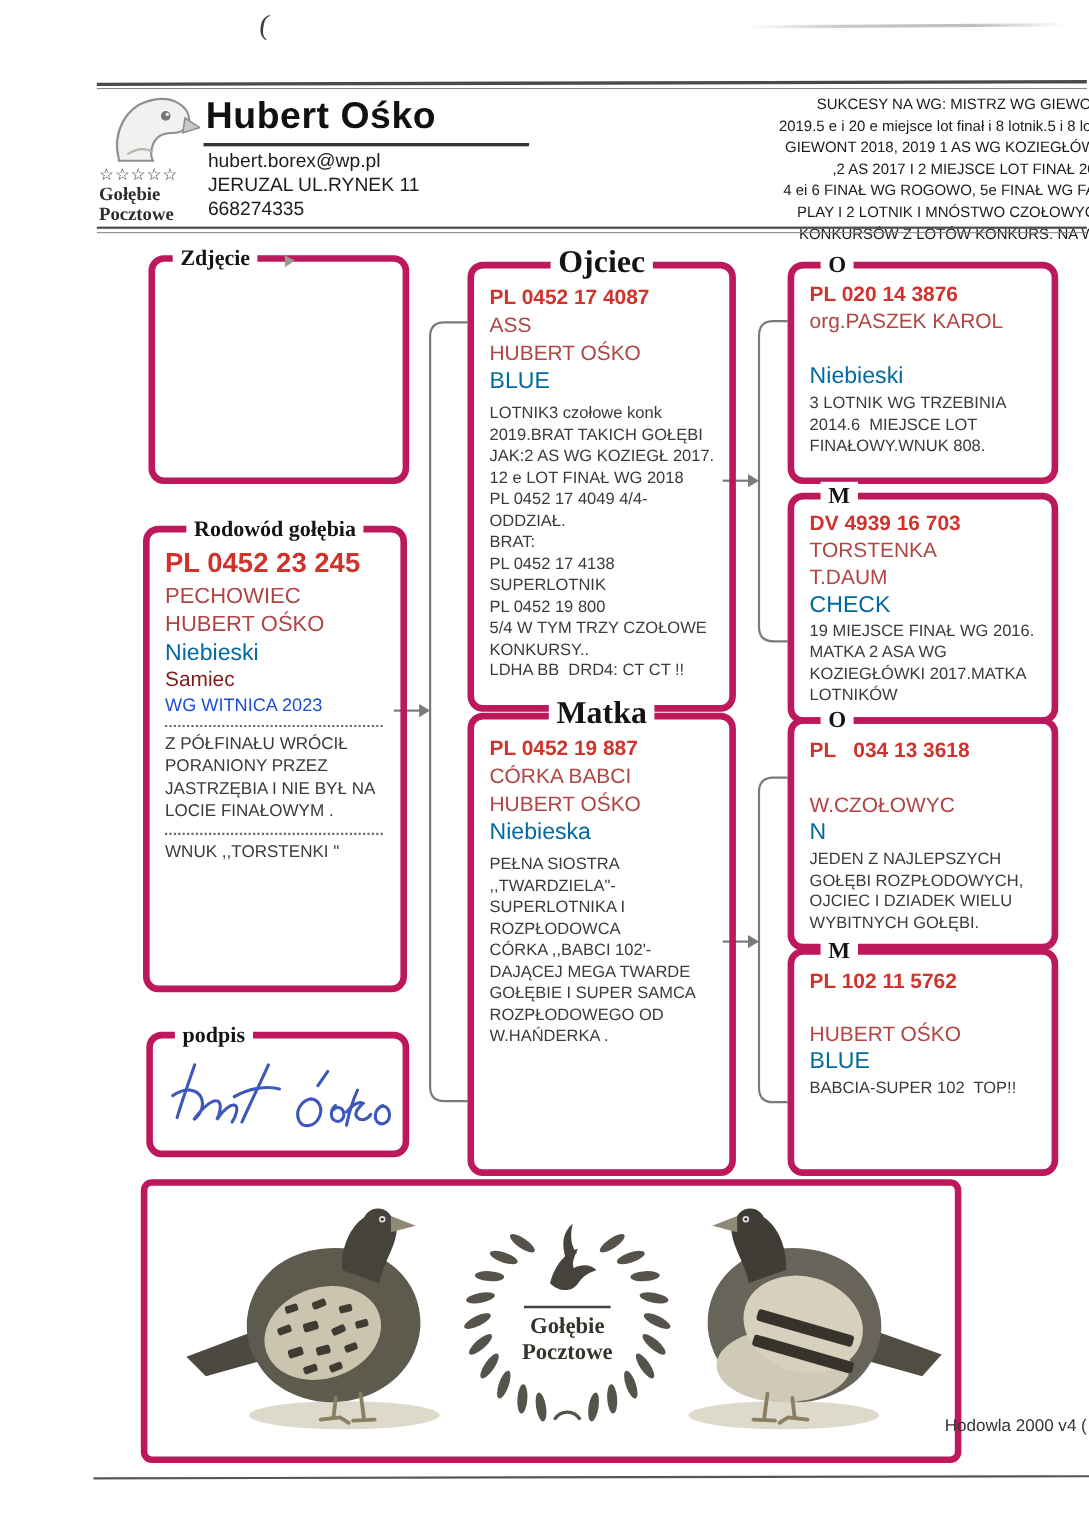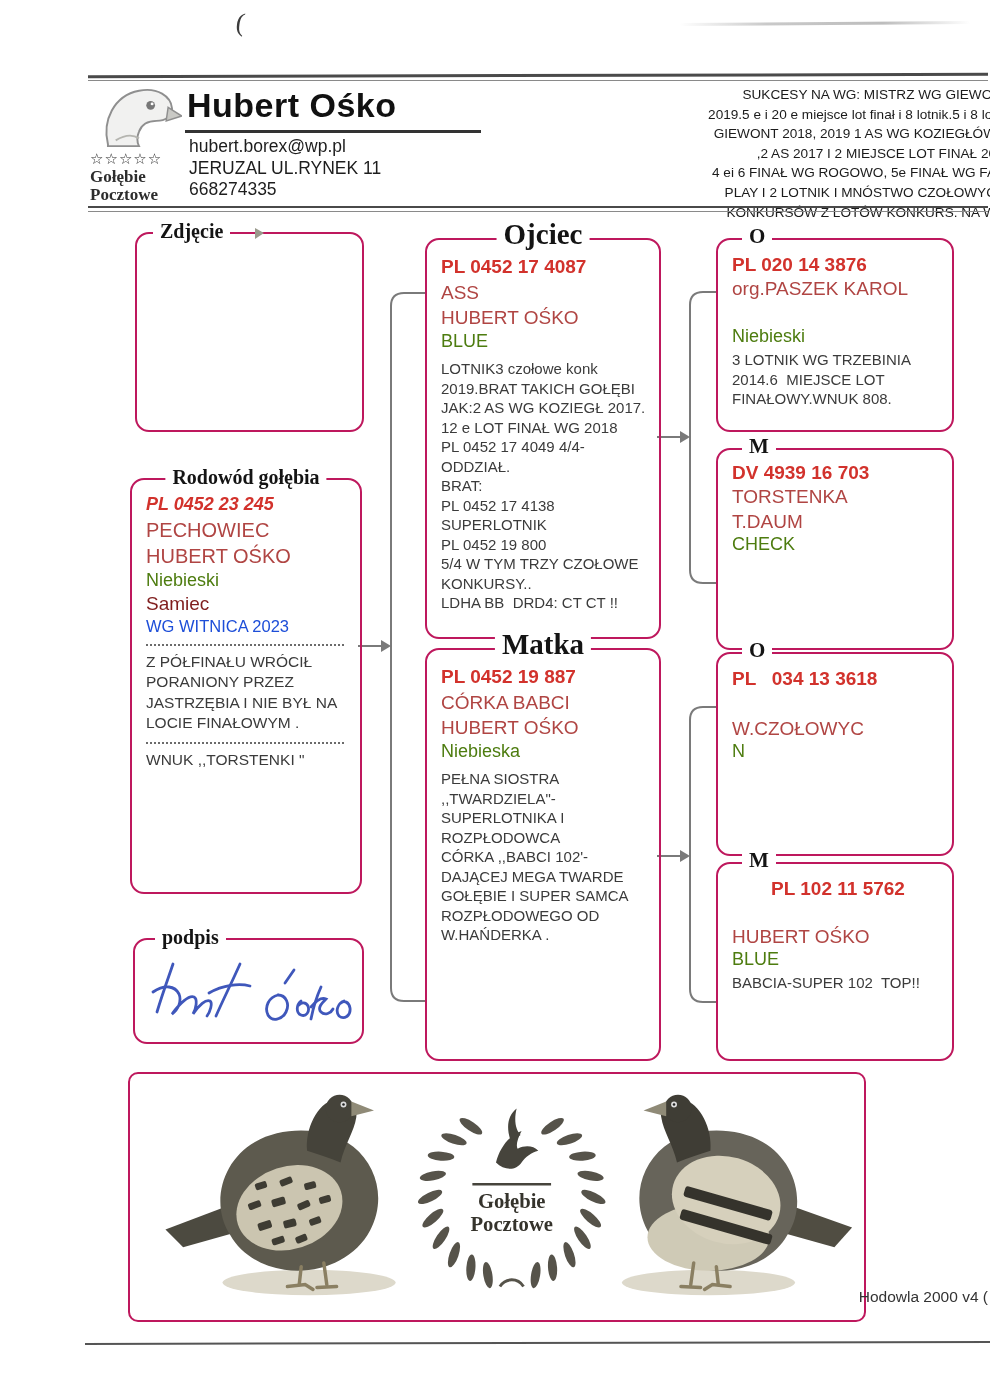--- a/index.html
+++ b/index.html
@@ -27,39 +27,39 @@
   #logo .brand { font-family:"Liberation Serif",serif; font-weight:bold; font-size:17px; color:#2d2d2d; line-height:18px; }
 
   #owner-name { position:absolute; left:185px; top:86px; font-size:34px; font-weight:bold; color:#111;
                 border-bottom:3px solid #333; padding:0 84px 5px 2px; letter-spacing:0.5px;}
   #owner-contact { position:absolute; left:189px; top:136px; font-size:17.5px; color:#1d1d1d; line-height:21.5px; }
 
   #successes { position:absolute; top:85px; right:-6px; width:386px; text-align:right;
                font-size:13.6px; line-height:19.6px; color:#1b1b1b; white-space:nowrap;}
 
   
-  .pbox { position:absolute; border:2px solid #be185d; border-radius:14px; background:transparent; }
+  .pbox { position:absolute; border:6px solid #be185d; border-radius:14px; background:transparent; }
   .plabel { position:absolute; background:#fff; padding:0 7px; font-family:"Liberation Serif","DejaVu Serif",serif;
             font-weight:bold; color:#141414; white-space:nowrap; }
   .plabel-big { font-size:29px; top:-22px; left:50%; transform:translateX(-50%); }
   .plabel-med { font-size:20px; top:-14px; }
   .plabel-om  { font-size:21px; top:-16px; left:24px; }
   .content { padding:14px 8px 0 14px; }
 
   .ring  { font-weight:bold; color:#d2322c; font-size:19px; white-space:pre-wrap; }
   .pname { color:#b04543; font-size:19px; line-height:1.32; white-space:pre-wrap; }
-  .pcolor{ color:#4d7c0f; font-size:18px; }
+  .pcolor{ color:#0369a1; font-size:21px; }
   .pdesc { color:#3b3b3b; font-size:15px; line-height:1.3; white-space:pre-wrap; }
 
   #box-photo   { left:135px; top:232px; width:225px; height:196px; }
   #photo-arrow { position:absolute; top:-6px; left:118px; width:0; height:0;
                  border-left:9px solid #9a9a8d; border-top:5px solid transparent; border-bottom:6px solid transparent; }
 
   #box-pedigree{ left:130px; top:478px; width:228px; height:412px; }
-  #box-pedigree .ring { font-size:18px; margin-bottom:2px;font-style:italic; }
+  #box-pedigree .ring { font-size:25px; margin-bottom:2px; }
   #box-pedigree .pname { font-size:20px; }
   .sexline  { color:#7f1d1d; font-size:19px; margin-top:2px; }
   .raceline { color:#1d4ed8; font-size:16.5px; margin-top:2px; }
   .dotsep { border-top:2px dotted #6b6b6b; margin:8px 0 6px 0; width:198px; }
   .note { color:#3b3b3b; font-size:15.5px; line-height:1.32; white-space:pre-wrap; }
 
   #box-sign { left:133px; top:938px; width:227px; height:102px; }
 
   #box-father { left:425px; top:238px; width:232px; height:397px; }
   #box-mother { left:425px; top:648px; width:232px; height:409px; }
@@ -70,21 +70,21 @@
   #box-gfp { left:716px; top:238px; width:234px; height:190px; }
   #box-gmp { left:716px; top:448px; width:234px; height:198px; }
   #box-gfm { left:716px; top:652px; width:234px; height:200px; }
   #box-gmm { left:716px; top:862px; width:234px; height:195px; }
   #box-gfp .pname { margin-bottom:25px; }
   #box-gfp .pcolor{ margin-bottom:3px; }
   #box-gmp .content { padding-top:12px; }
   #box-gmp .pdesc { line-height:1.28; }
   #box-gfm .ring { margin-bottom:26px; }
   #box-gfm .pcolor{ margin-bottom:2px; }
-  #box-gmm .ring { margin-bottom:24px;text-align:center; }
+  #box-gmm .ring { margin-bottom:24px; }
   #box-gmm .pcolor{ margin-bottom:3px; }
   .pdesc { margin-top:2px; }
 
   #connectors { position:absolute; left:0; top:0; width:990px; height:1400px; pointer-events:none; }
 
   #box-banner { left:128px; top:1072px; width:734px; height:246px; border-radius:10px; }
   #box-banner svg { display:block; }
 
   #footer-text { position:absolute; top:1288px; right:2px; font-size:15.5px; color:#333; }
 </style>
@@ -244,29 +244,37 @@
     </div>
   </div>
 
   <div class="pbox" id="box-gmp">
     <span class="plabel plabel-om">M</span>
     <div class="content">
       <div class="ring">DV 4939 16 703</div>
       <div class="pname">TORSTENKA
 T.DAUM</div>
       <div class="pcolor">CHECK</div>
+      <div class="pdesc">19 MIEJSCE FINAŁ WG 2016.
+MATKA 2 ASA WG
+KOZIEGŁÓWKI 2017.MATKA
+LOTNIKÓW</div>
     </div>
   </div>
 
   <div class="pbox" id="box-gfm">
     <span class="plabel plabel-om">O</span>
     <div class="content">
       <div class="ring">PL   034 13 3618</div>
       <div class="pname">W.CZOŁOWYC</div>
       <div class="pcolor">N</div>
+      <div class="pdesc">JEDEN Z NAJLEPSZYCH
+GOŁĘBI ROZPŁODOWYCH,
+OJCIEC I DZIADEK WIELU
+WYBITNYCH GOŁĘBI.</div>
     </div>
   </div>
 
   <div class="pbox" id="box-gmm">
     <span class="plabel plabel-om">M</span>
     <div class="content">
       <div class="ring">PL 102 11 5762</div>
       <div class="pname">HUBERT OŚKO</div>
       <div class="pcolor">BLUE</div>
       <div class="pdesc">BABCIA-SUPER 102  TOP!!</div>

